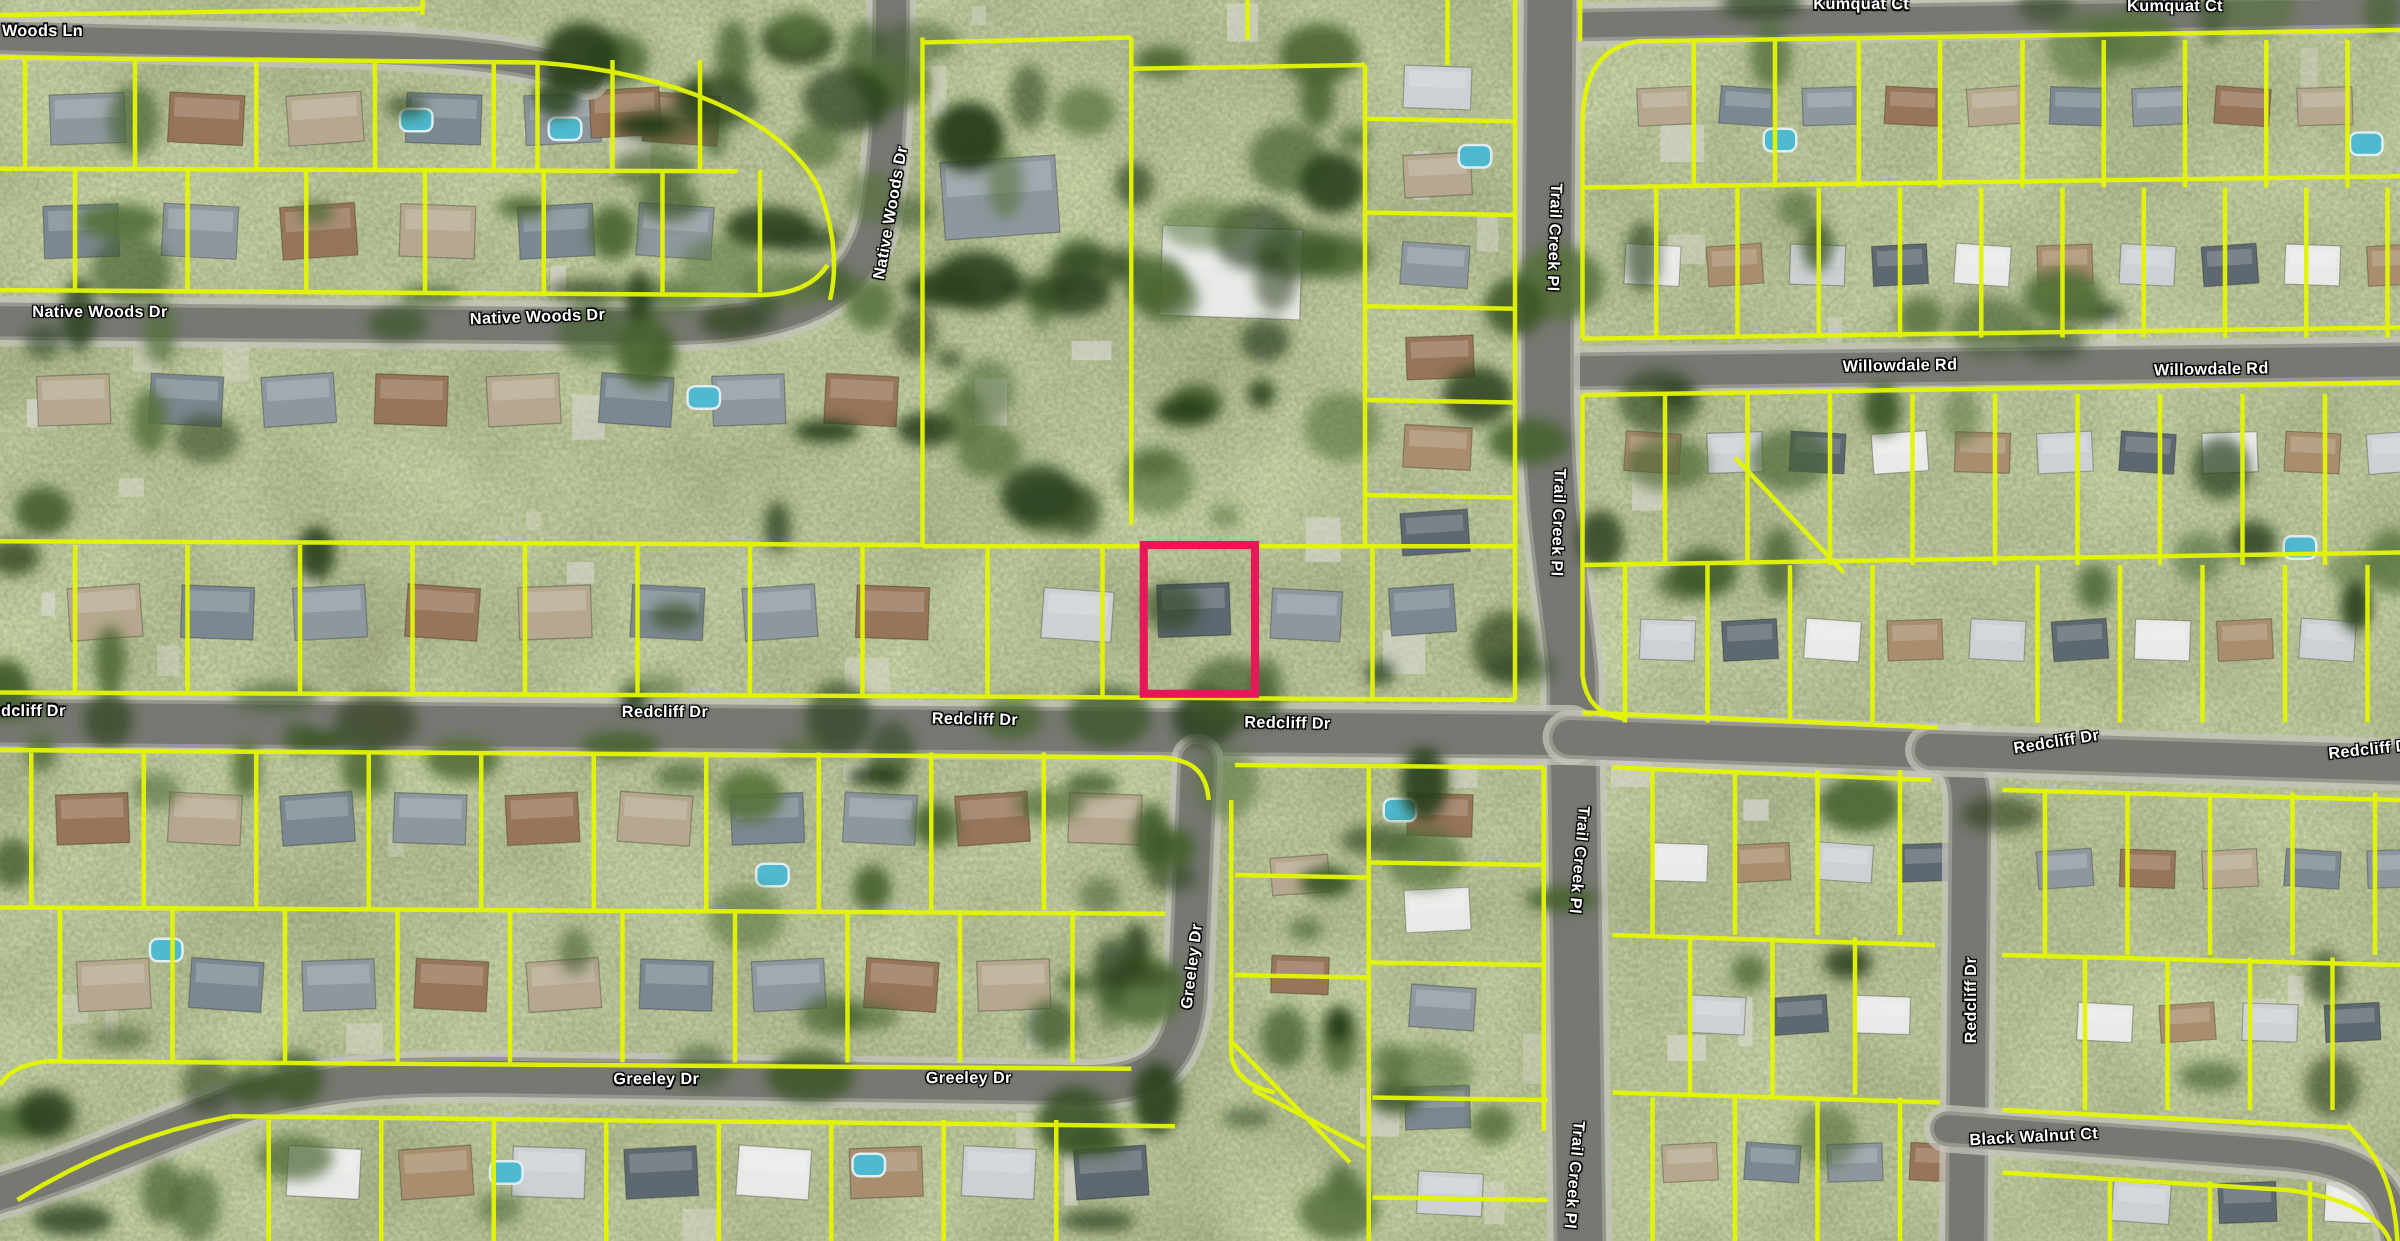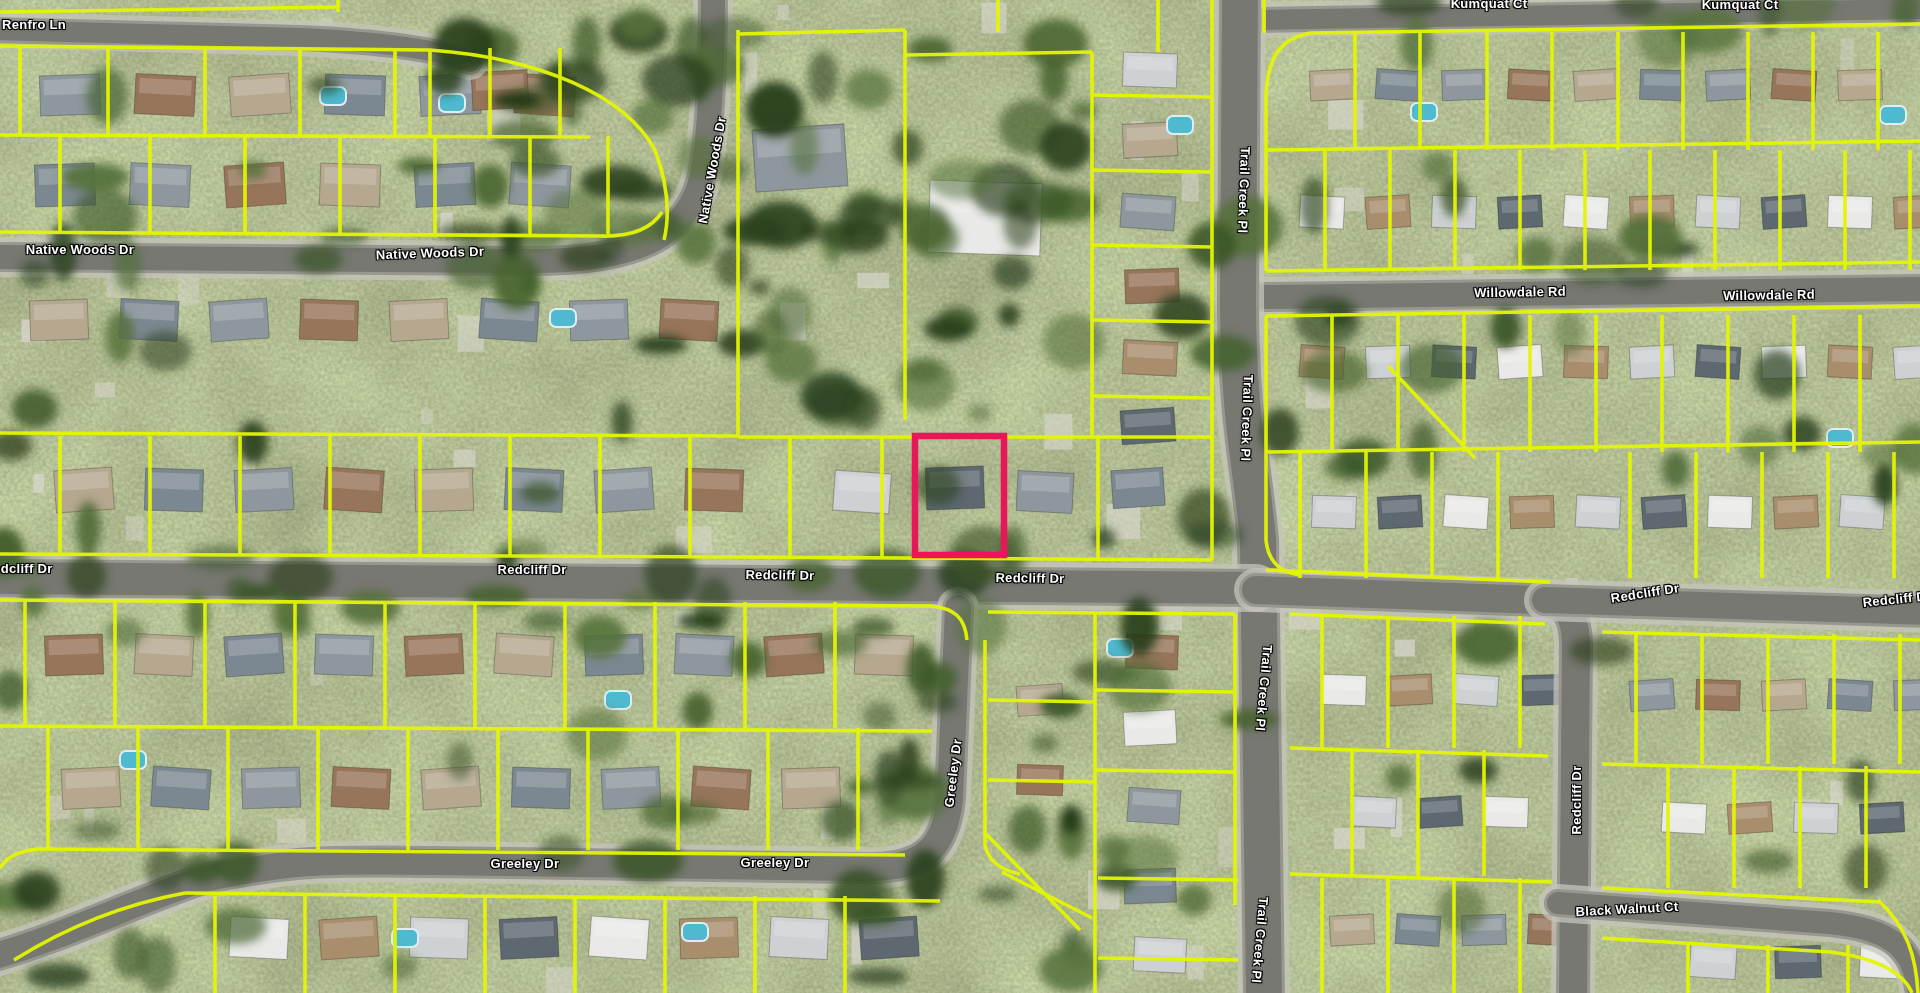--- a/index.html
+++ b/index.html
@@ -832,21 +832,21 @@
         <path d="M1602,938 L1830,952 C1880,958 1905,975 1912,993"></path>
         <path d="M1878,900 C1908,928 1916,958 1918,993"></path>
         <path d="M1688,945 L1688,993"></path>
         <path d="M1768,945 L1768,993"></path>
         <path d="M1848,945 L1848,993"></path>
       </g>
 
     <rect x="915" y="436" width="89" height="119" fill="none" stroke-width="6.5" stroke="#e8175a"></rect>
   </svg>
 
-  <div class="street-label" style="left:34px;top:24px">Renfro Ln</div>
+  <div class="street-label" style="left:34px;top:24px">Woods Ln</div>
   <div class="street-label" style="left:1489px;top:3px">Kumquat Ct</div>
   <div class="street-label" style="left:1740px;top:4px">Kumquat Ct</div>
   <div class="street-label" style="left:80px;top:249px">Native Woods Dr</div>
   <div class="street-label" style="left:430px;top:253px;--r:-2deg">Native Woods Dr</div>
   <div class="street-label" style="left:712px;top:170px;--r:-80deg">Native Woods Dr</div>
   <div class="street-label" style="left:1520px;top:292px;--r:-1deg">Willowdale Rd</div>
   <div class="street-label" style="left:1769px;top:295px;--r:-1deg">Willowdale Rd</div>
   <div class="street-label" style="left:1244px;top:190px;--r:92deg">Trail Creek Pl</div>
   <div class="street-label" style="left:1247px;top:418px;--r:92deg">Trail Creek Pl</div>
   <div class="street-label" style="left:1264px;top:688px;--r:95deg">Trail Creek Pl</div>

